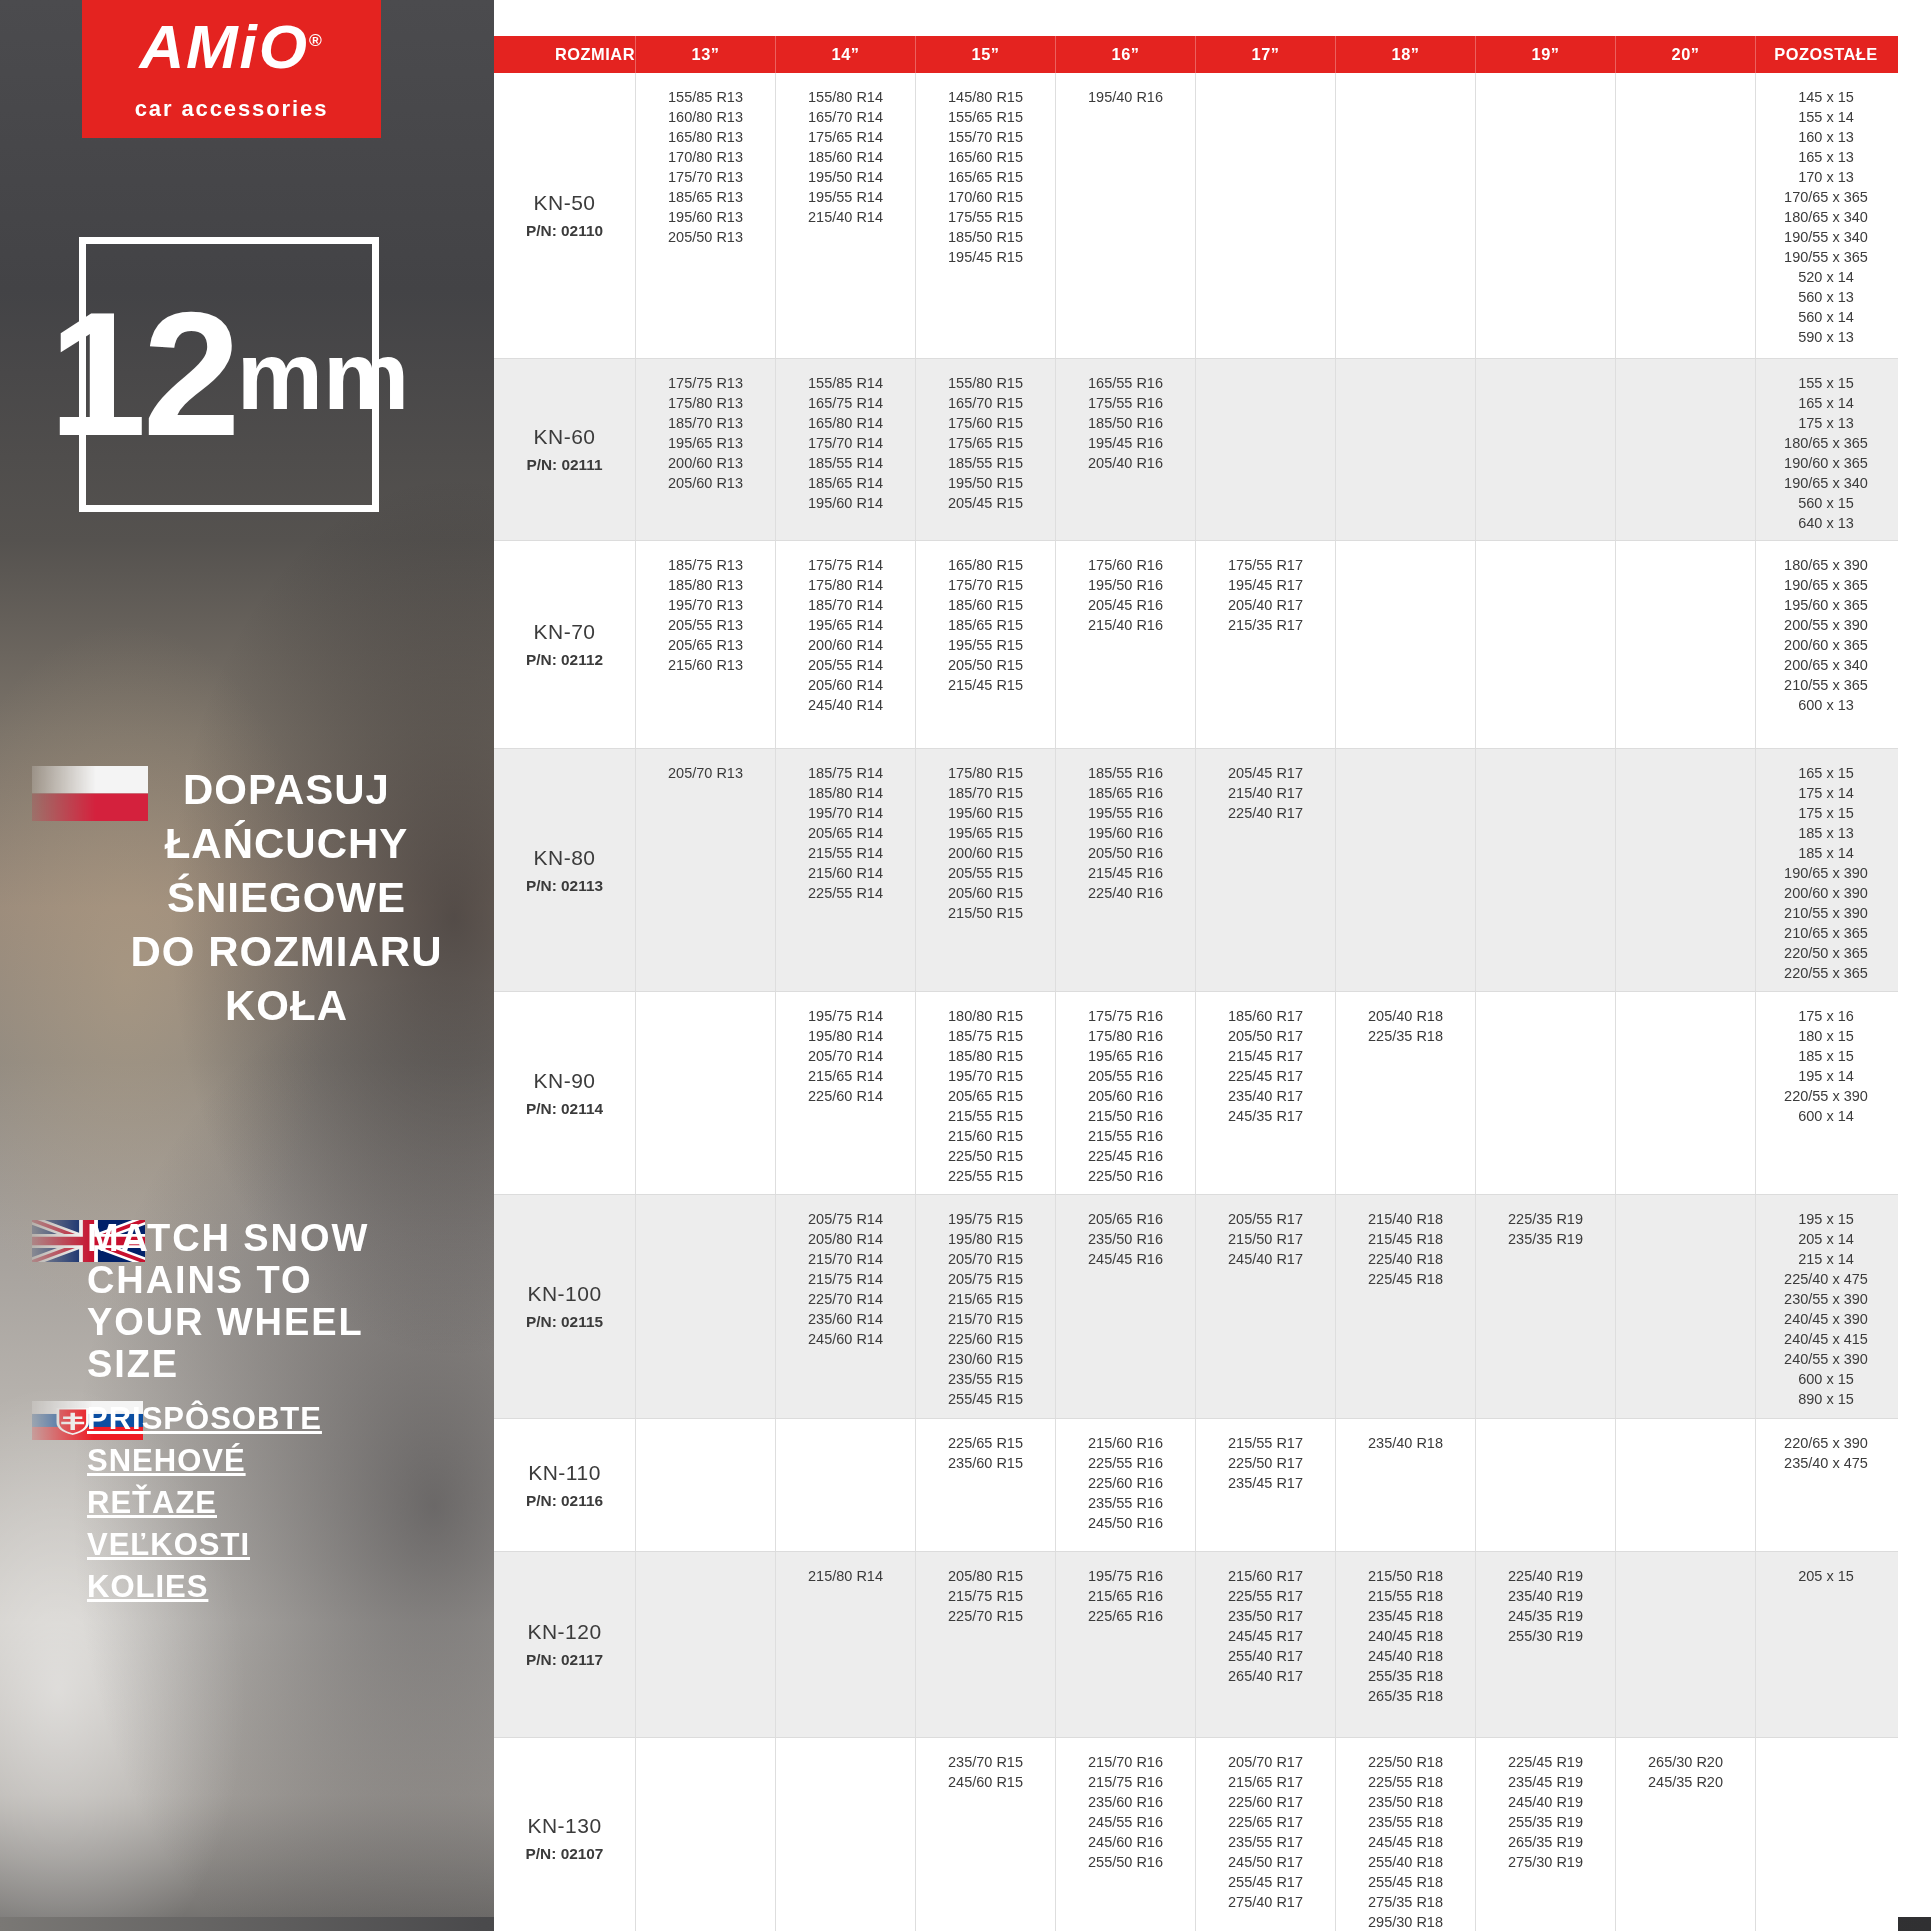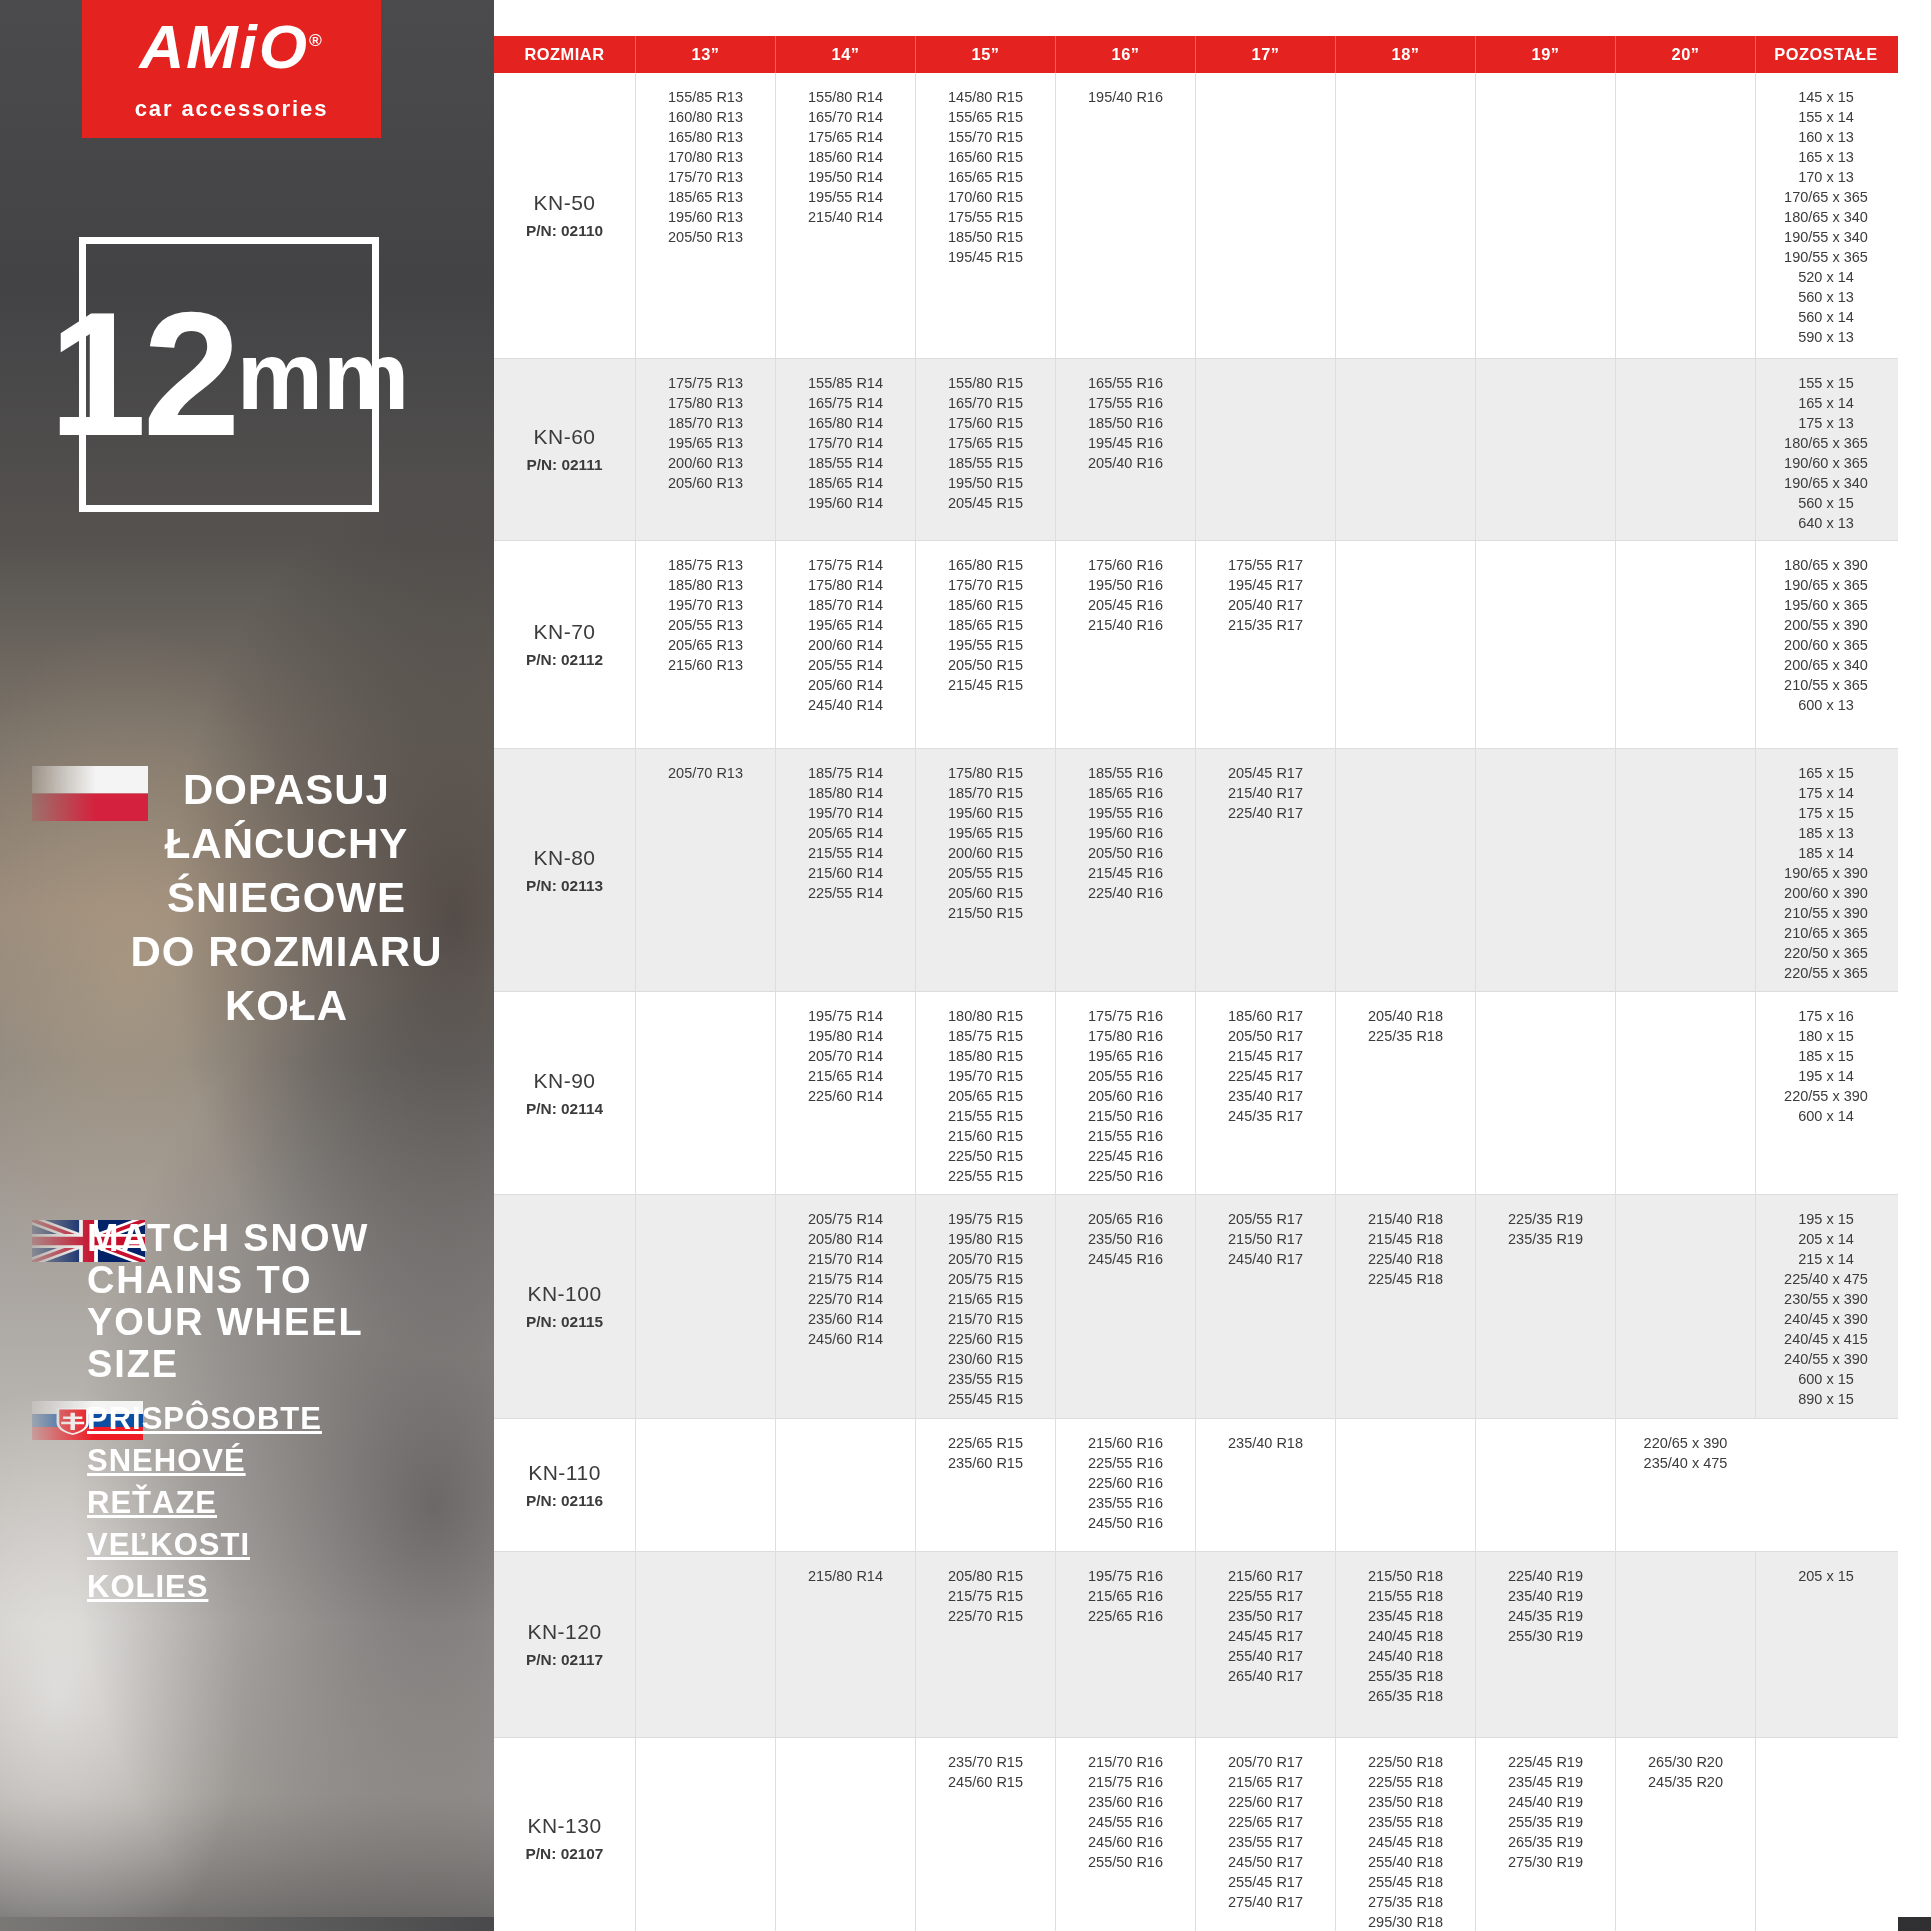--- a/index.html
+++ b/index.html
@@ -63,21 +63,21 @@
   
   #size-table {
     position:absolute; left:494px; top:36px; width:1404px;
     --cols:141px repeat(8,140px) 141px;
     color:var(--text,#3b3b3b);
   }
   .thead {
     display:grid; grid-template-columns:var(--cols); height:37px;
     background:var(--red,#e42320); color:#fff; align-items:center;
   }
-  .th { text-align:center; font-size:16.4px; font-weight:700; letter-spacing:0.5px; }
+  .th { text-align:right; font-size:16.4px; font-weight:700; letter-spacing:0.5px; }
   .th + .th { border-left:1px solid rgba(255,255,255,.28); height:100%;
     display:flex; align-items:center; justify-content:center; }
   .row { display:grid; grid-template-columns:var(--cols); background:#fff; }
   .row:nth-child(odd) { background:var(--alt,#ededed); }   
   .row + .row { border-top:1px solid #dcdcdc; }
   .row:last-child { border-bottom:1px solid #d5d5d5; }
   .row:nth-child(2)  { min-height:285px; }
   .row:nth-child(3)  { min-height:180px; }
   .row:nth-child(4)  { min-height:208px; }
   .row:nth-child(5)  { min-height:243px; }
@@ -535,20 +535,25 @@
           <div class="size">235/60 R15</div>
         </div>
         <div class="cell">
           <div class="size">215/60 R16</div>
           <div class="size">225/55 R16</div>
           <div class="size">225/60 R16</div>
           <div class="size">235/55 R16</div>
           <div class="size">245/50 R16</div>
         </div>
         <div class="cell">
+          <div class="size">215/55 R17</div>
+          <div class="size">225/50 R17</div>
+          <div class="size">235/45 R17</div>
+        </div>
+        <div class="cell">
           <div class="size">235/40 R18</div>
         </div>
         <div class="cell"></div>
         <div class="cell"></div>
         <div class="cell">
           <div class="size">220/65 x 390</div>
           <div class="size">235/40 x 475</div>
         </div>
       </div>
       <div class="row">

